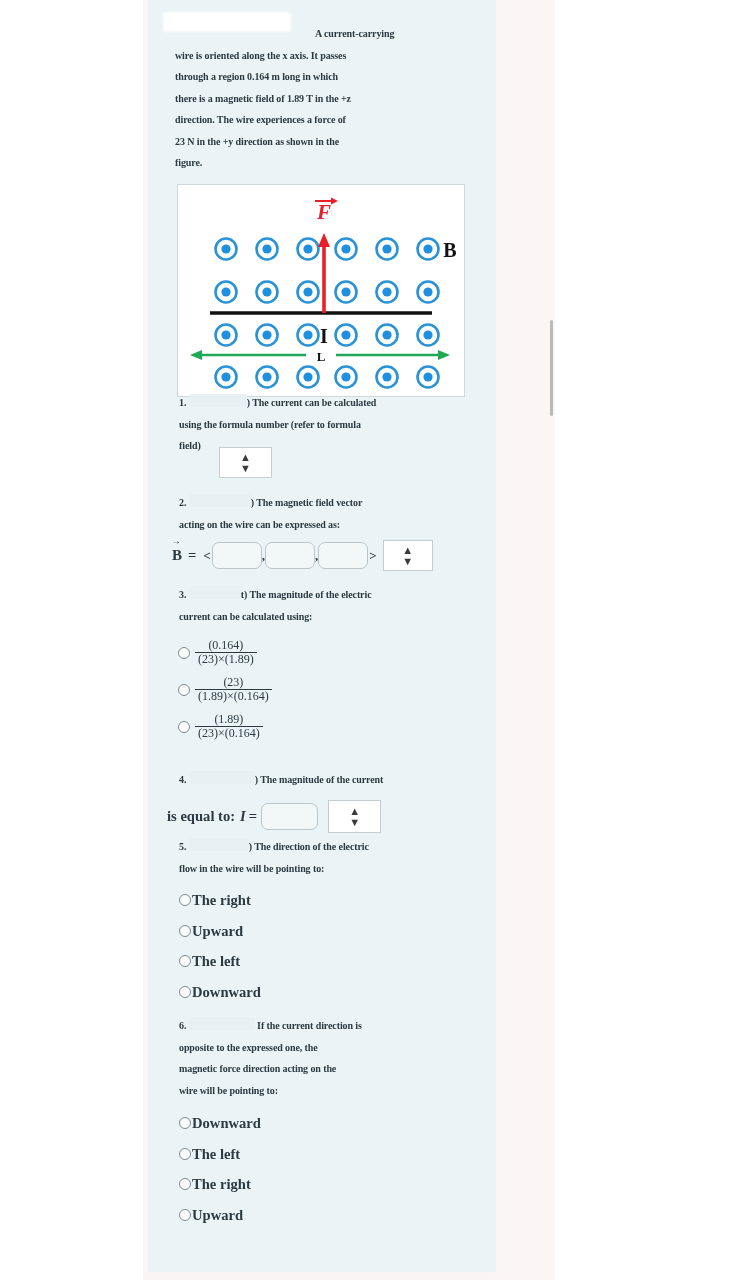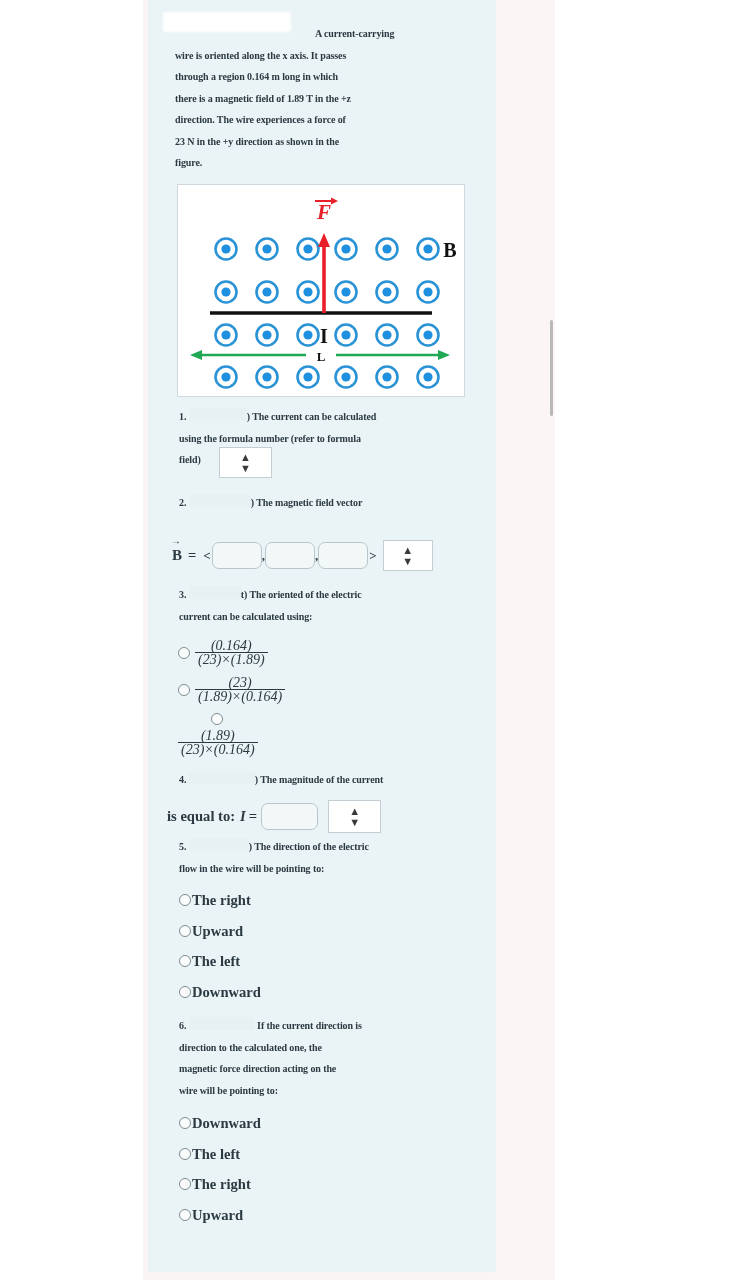--- a/index.html
+++ b/index.html
@@ -124,24 +124,23 @@
   
   .fracopt {
     position: absolute;
     display: flex;
     align-items: center;
     gap: 4px;
   }
   .frac {
     display: inline-block;
     text-align: center;
-    font-size: 14px;
+    font-size: 12px;
     color: #2b3a42;
     line-height: 13px;
-    font-style: italic;
   }
   .frac .num { display: block; padding: 0 3px 0px 3px; }
   .frac .den {
     display: block;
     border-top: 1.2px solid #2b3a42;
     padding: 0px 3px 0 3px;
   }
 
   
   .brow {
@@ -273,73 +272,74 @@
       <text x="146" y="34" text-anchor="middle" font-family="Liberation Serif, serif" font-size="21" font-weight="bold" font-style="italic" fill="#e8202a">F</text>
       <path d="M137 16 L156 16" stroke="#e8202a" stroke-width="2"></path>
       <polygon points="160,16 153,12.5 153,19.5" fill="#e8202a"></polygon>
 
       <text x="272" y="72" text-anchor="middle" font-family="Liberation Serif, serif" font-size="20" font-weight="bold" fill="#111111">B</text>
       <text x="146" y="158" text-anchor="middle" font-family="Liberation Serif, serif" font-size="20" font-weight="bold" fill="#111111">I</text>
       <text x="143" y="176" text-anchor="middle" font-family="Liberation Serif, serif" font-size="13" font-weight="bold" fill="#111111">L</text>
     </svg>
   </div>
 
-  <div class="qtext" style="left:167px; top:406px; width:310px;">
+  <div class="qtext" style="left:167px; top:392px; width:310px;">
     <span>1.</span>
     <span class="redact-inline" style="width:58px;"></span><span>) The current can be calculated</span><br>
     <span>using the formula number (refer to formula</span><br>
     <span>field)</span>
   </div>
   <div class="selbox" style="position:absolute; left:219px; top:447px; width:53px; height:31px;">
     <span class="spin">▲<br>▼</span>
   </div>
 
   <div class="qtext" style="left:167px; top:492px; width:310px;">
     <span>2.</span>
     <span class="redact-inline" style="width:62px;"></span><span>) The magnetic field vector</span><br>
+    <span>acting on the wire can be expressed as:</span>
   </div>
 
   <div class="brow" style="left:172px; top:540px;">
     <span class="vecB">B</span>
     <span style="padding:0 6px;">=</span>
     <span class="angle">&lt;</span>
     <span class="txtbox" style="width:50px; height:27px;"></span>
     <span class="comma">,</span>
     <span class="txtbox" style="width:50px; height:27px;"></span>
     <span class="comma">,</span>
     <span class="txtbox" style="width:50px; height:27px;"></span>
     <span class="angle">&gt;</span>
     <span class="selbox" style="width:50px; height:31px; margin-left:5px;">
       <span class="spin">▲<br>▼</span>
     </span>
   </div>
 
   <div class="qtext" style="left:167px; top:584px; width:310px;">
     <span>3.</span>
-    <span class="redact-inline" style="width:52px;"></span><span>t)</span><span> The oriented of the electric</span><br>
+    <span class="redact-inline" style="width:52px;"></span><span>t)</span><span> The magnitude of the electric</span><br>
     <span>current can be calculated using:</span>
   </div>
 
   <div class="fracopt" style="left:178px; top:639px;">
     <span class="radio"></span>
     <span class="frac">
       <span class="num">(0.164)</span>
       <span class="den">(23)×(1.89)</span>
     </span>
   </div>
 
   <div class="fracopt" style="left:178px; top:676px;">
     <span class="radio"></span>
     <span class="frac">
       <span class="num">(23)</span>
       <span class="den">(1.89)×(0.164)</span>
     </span>
   </div>
 
-  <div class="fracopt" style="left:178px; top:713px;flex-direction:column;">
+  <div class="fracopt" style="left:178px; top:713px;">
     <span class="radio"></span>
     <span class="frac">
       <span class="num">(1.89)</span>
       <span class="den">(23)×(0.164)</span>
     </span>
   </div>
 
   <div class="qtext" style="left:167px; top:769px; width:310px;">
     <span>4.</span>
     <span class="redact-inline" style="width:66px;"></span><span>) The magnitude of the current</span>
@@ -369,21 +369,21 @@
   <div class="opt" style="left:179px; top:953px;">
     <span class="radio"></span><span>The left</span>
   </div>
   <div class="opt" style="left:179px; top:984px;">
     <span class="radio"></span><span>Downward</span>
   </div>
 
   <div class="qtext" style="left:167px; top:1015px; width:310px;">
     <span>6.</span>
     <span class="redact-inline" style="width:66px;"></span><span> If the current direction is</span><br>
-    <span>direction to the calculated one, the</span><br>
+    <span>opposite to the expressed one, the</span><br>
     <span>magnetic force direction acting on the</span><br>
     <span>wire will be pointing to:</span>
   </div>
 
   <div class="opt" style="left:179px; top:1115px;">
     <span class="radio"></span><span>Downward</span>
   </div>
   <div class="opt" style="left:179px; top:1146px;">
     <span class="radio"></span><span>The left</span>
   </div>

